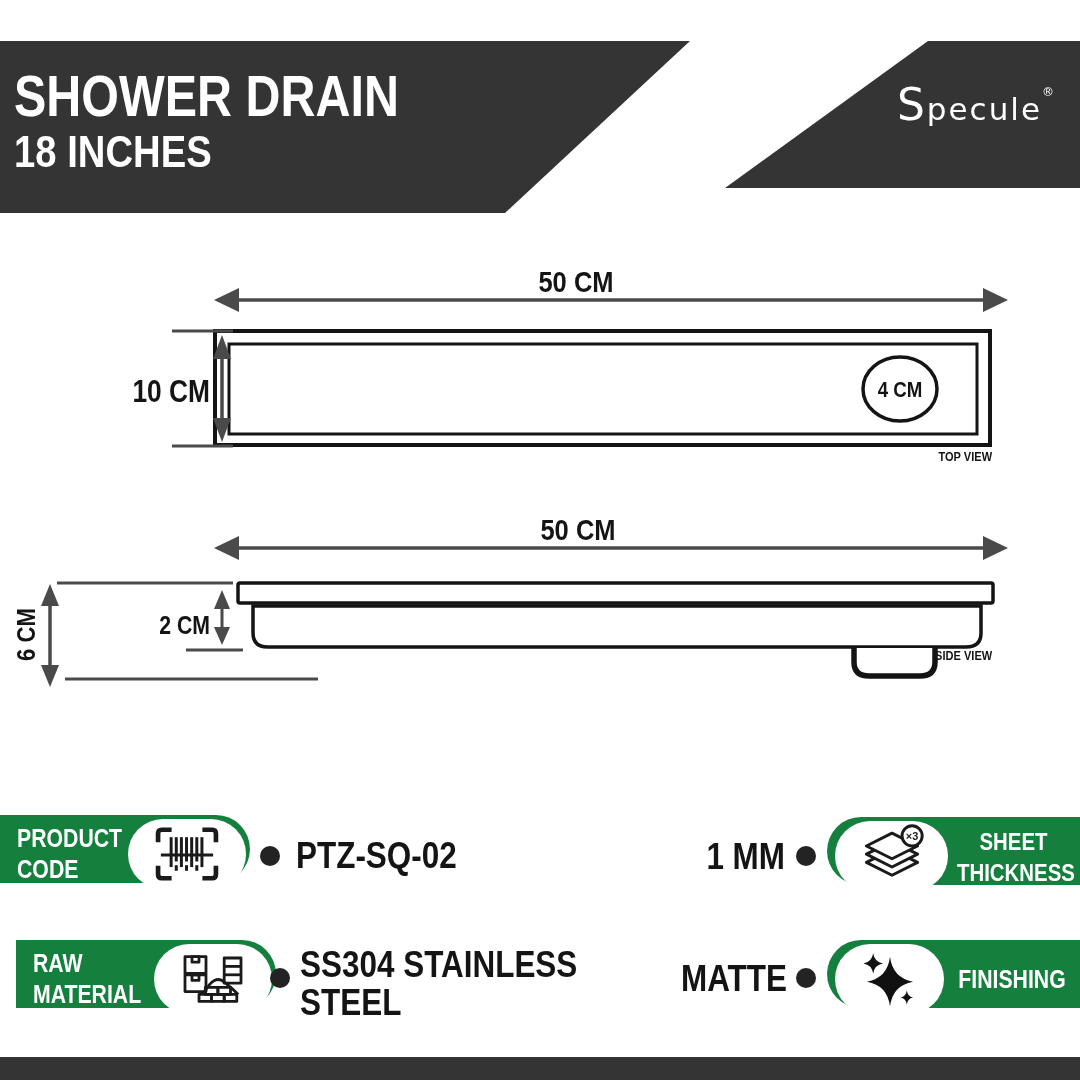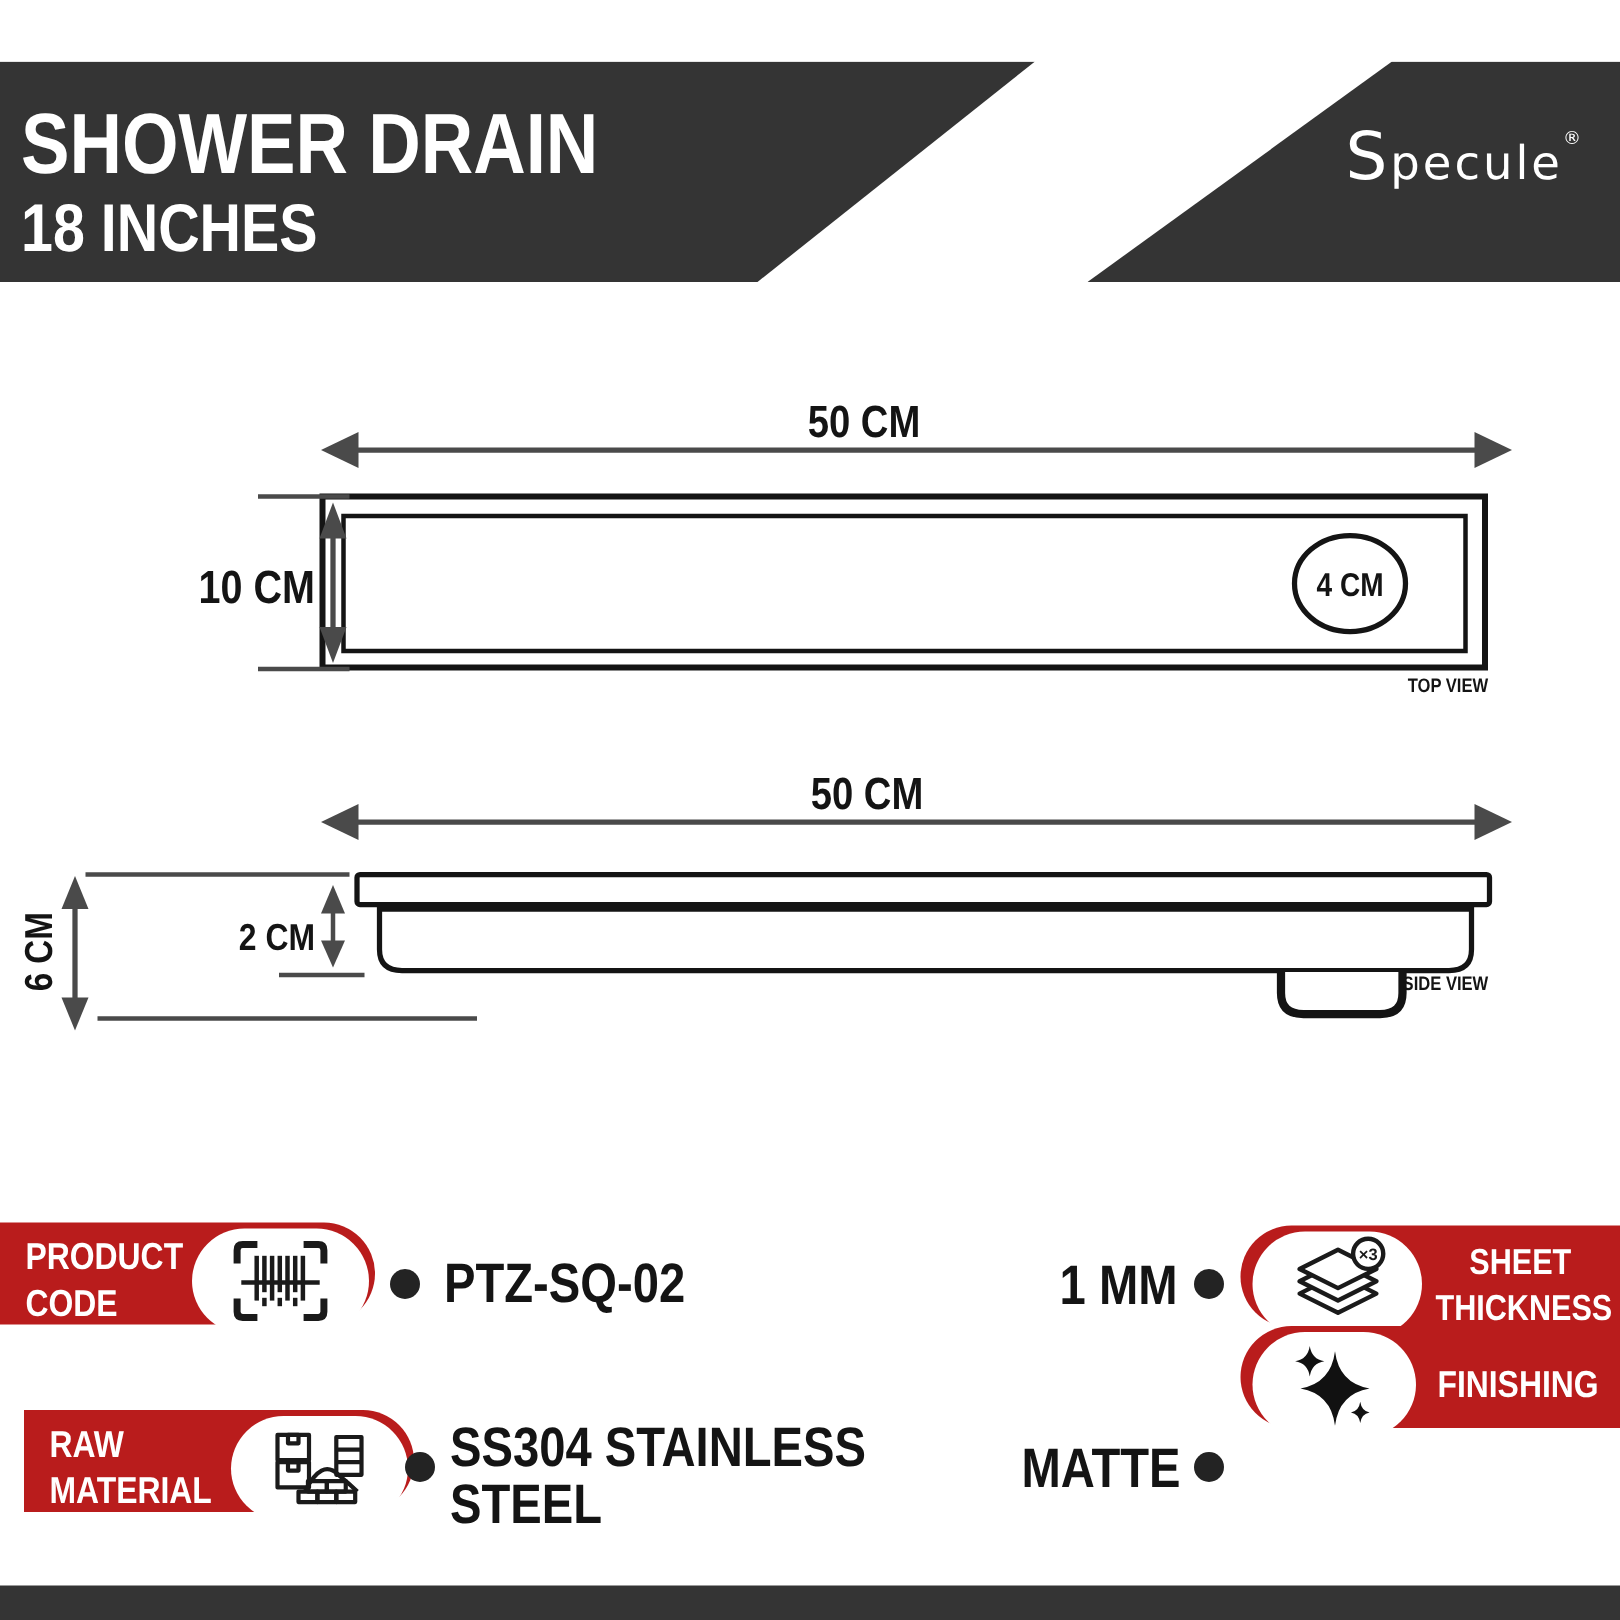--- a/index.html
+++ b/index.html
@@ -5,38 +5,38 @@
   html,body{margin:0;padding:0;background:#fff;}
   #canvas{position:relative;width:1080px;height:1080px;background:#ffffff;overflow:hidden;
           font-family:"Liberation Sans",sans-serif;}
   .abs{position:absolute;}
   .cond{font-weight:bold;transform:scaleX(0.85);transform-origin:left center;white-space:nowrap;}
   .cond-c{font-weight:bold;transform:scaleX(0.85);transform-origin:center center;white-space:nowrap;}
   .cond-r{font-weight:bold;transform:scaleX(0.85);transform-origin:right center;white-space:nowrap;}
 
   
   .banner{background:#343434;}
-  #banner-left{left:0;top:41px;width:700px;height:147px;
+  #banner-left{left:0;top:41px;width:700px;height:172px;
     clip-path:polygon(0 0,690px 0,505px 100%,0 100%);}
   #banner-right{left:720px;top:41px;width:360px;height:147px;
     clip-path:polygon(208px 0,100% 0,100% 100%,5px 100%);}
   #main-title{left:14px;top:22px;font-size:57px;color:#fff;letter-spacing:0;}
   #sub-title{left:14px;top:85px;font-size:45px;color:#fff;}
   #brand-logo{right:24px;top:46px;color:#fff;font-family:"DejaVu Sans",sans-serif;
     display:flex;align-items:baseline;letter-spacing:2px;}
   #brand-logo .logo-s{font-size:44px;line-height:36px;}
   #brand-logo .logo-rest{font-size:31px;}
   #brand-logo .reg{font-size:12px;align-self:flex-start;margin-top:-2px;}
 
   
   .dim{color:#141414;font-size:30px;}
   .caption{color:#141414;font-size:13px;}
 
   
-  .pill{background:#b91c1c;height:68px;}
+  .pill{background:#15803d;height:68px;}
   .pill-left{border-radius:0 39px 39px 0;}
   .pill-right{border-radius:39px 0 0 39px;}
   .capsule{position:absolute;background:#fff;border-radius:35px;height:70px;top:4px;
     display:flex;align-items:center;justify-content:center;}
   .pill-label{color:#ffffff;font-size:25px;line-height:31px;}
   .pill-label-r{color:#ffffff;font-size:24px;line-height:31px;text-align:center;
     font-weight:bold;transform:scaleX(0.85);transform-origin:center center;}
   .spec-value{color:#141414;font-size:37px;line-height:38px;}
   .dot{width:20px;height:20px;border-radius:50%;background:#232323;}
 
@@ -203,21 +203,21 @@
       </svg>
     </div>
     <div class="abs pill-label-r" style="left:120px;top:9px;width:133px;">
       <div>SHEET</div>
       <div>THICKNESS</div>
     </div>
   </div>
 
   <div class="abs spec-value cond-r" style="left:640px;top:960px;width:147px;text-align:right;">MATTE</div>
   <div class="abs dot" style="left:796px;top:968px;"></div>
-  <div class="abs pill pill-right" style="left:827px;top:884px;width:253px;">
+  <div class="abs pill pill-right" style="left:827px;top:940px;width:253px;">
     <div class="capsule" style="left:8px;width:109px;">
       <svg width="72" height="62" viewBox="0 0 80 70">
         <g fill="#111111">
           <path d="M40,10 Q43,34 66,38 Q43,42 40,66 Q37,42 14,38 Q37,34 40,10 Z"></path>
           <path d="M21,6 Q22.5,16 32,17.5 Q22.5,19 21,29 Q19.5,19 10,17.5 Q19.5,16 21,6 Z"></path>
           <path d="M59,48 Q60,55 66,56 Q60,57 59,64 Q58,57 52,56 Q58,55 59,48 Z"></path>
         </g>
       </svg>
     </div>
     <div class="abs pill-label-r" style="left:117px;top:24px;width:136px;font-size:25px;">

